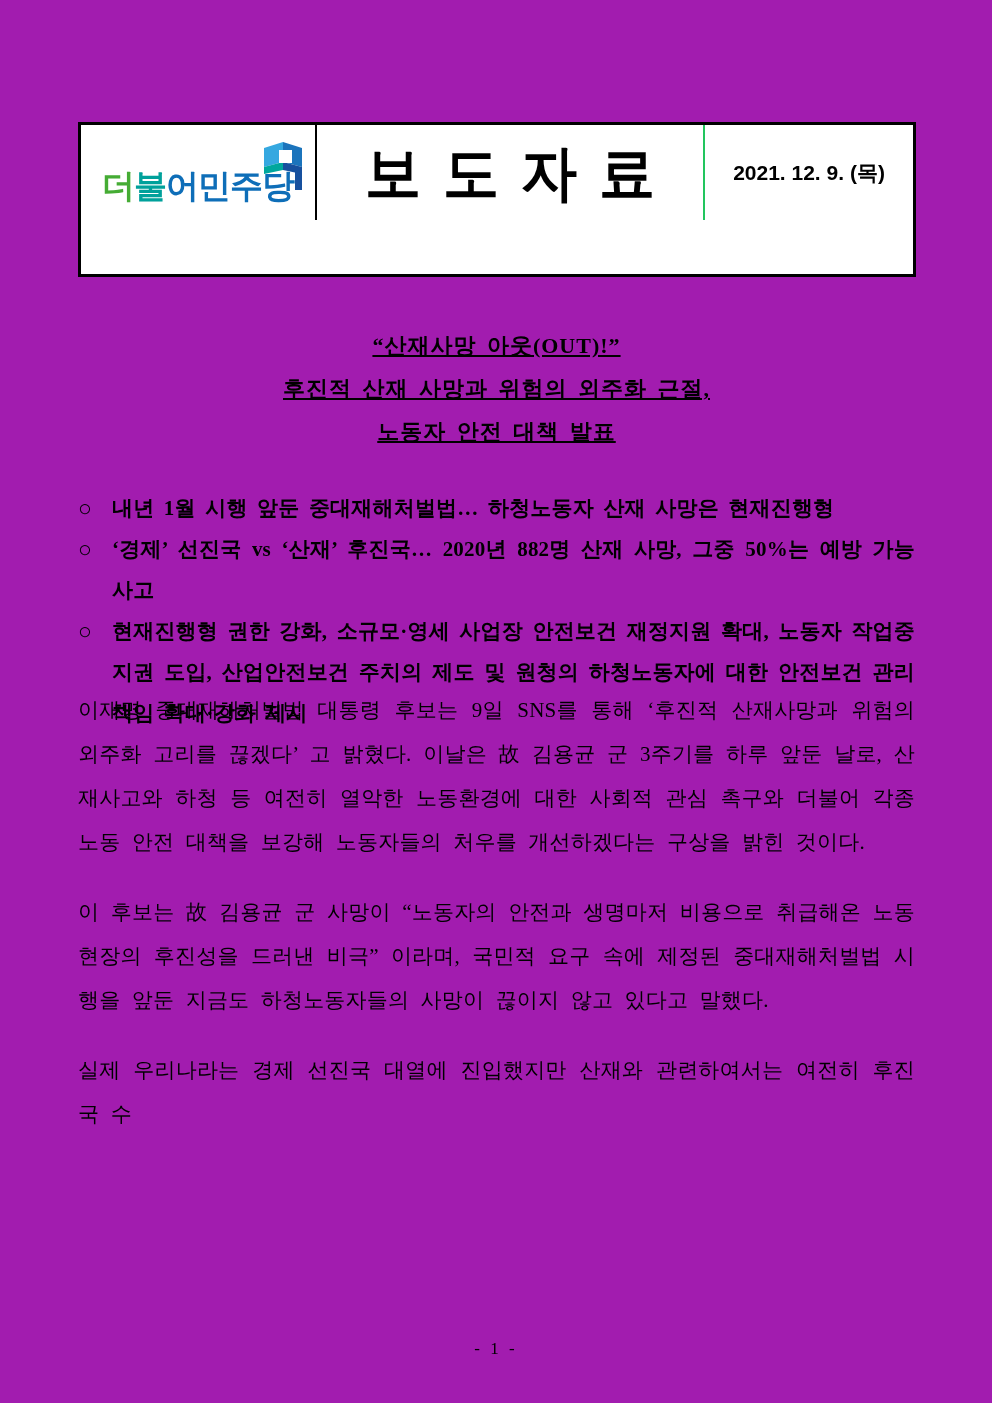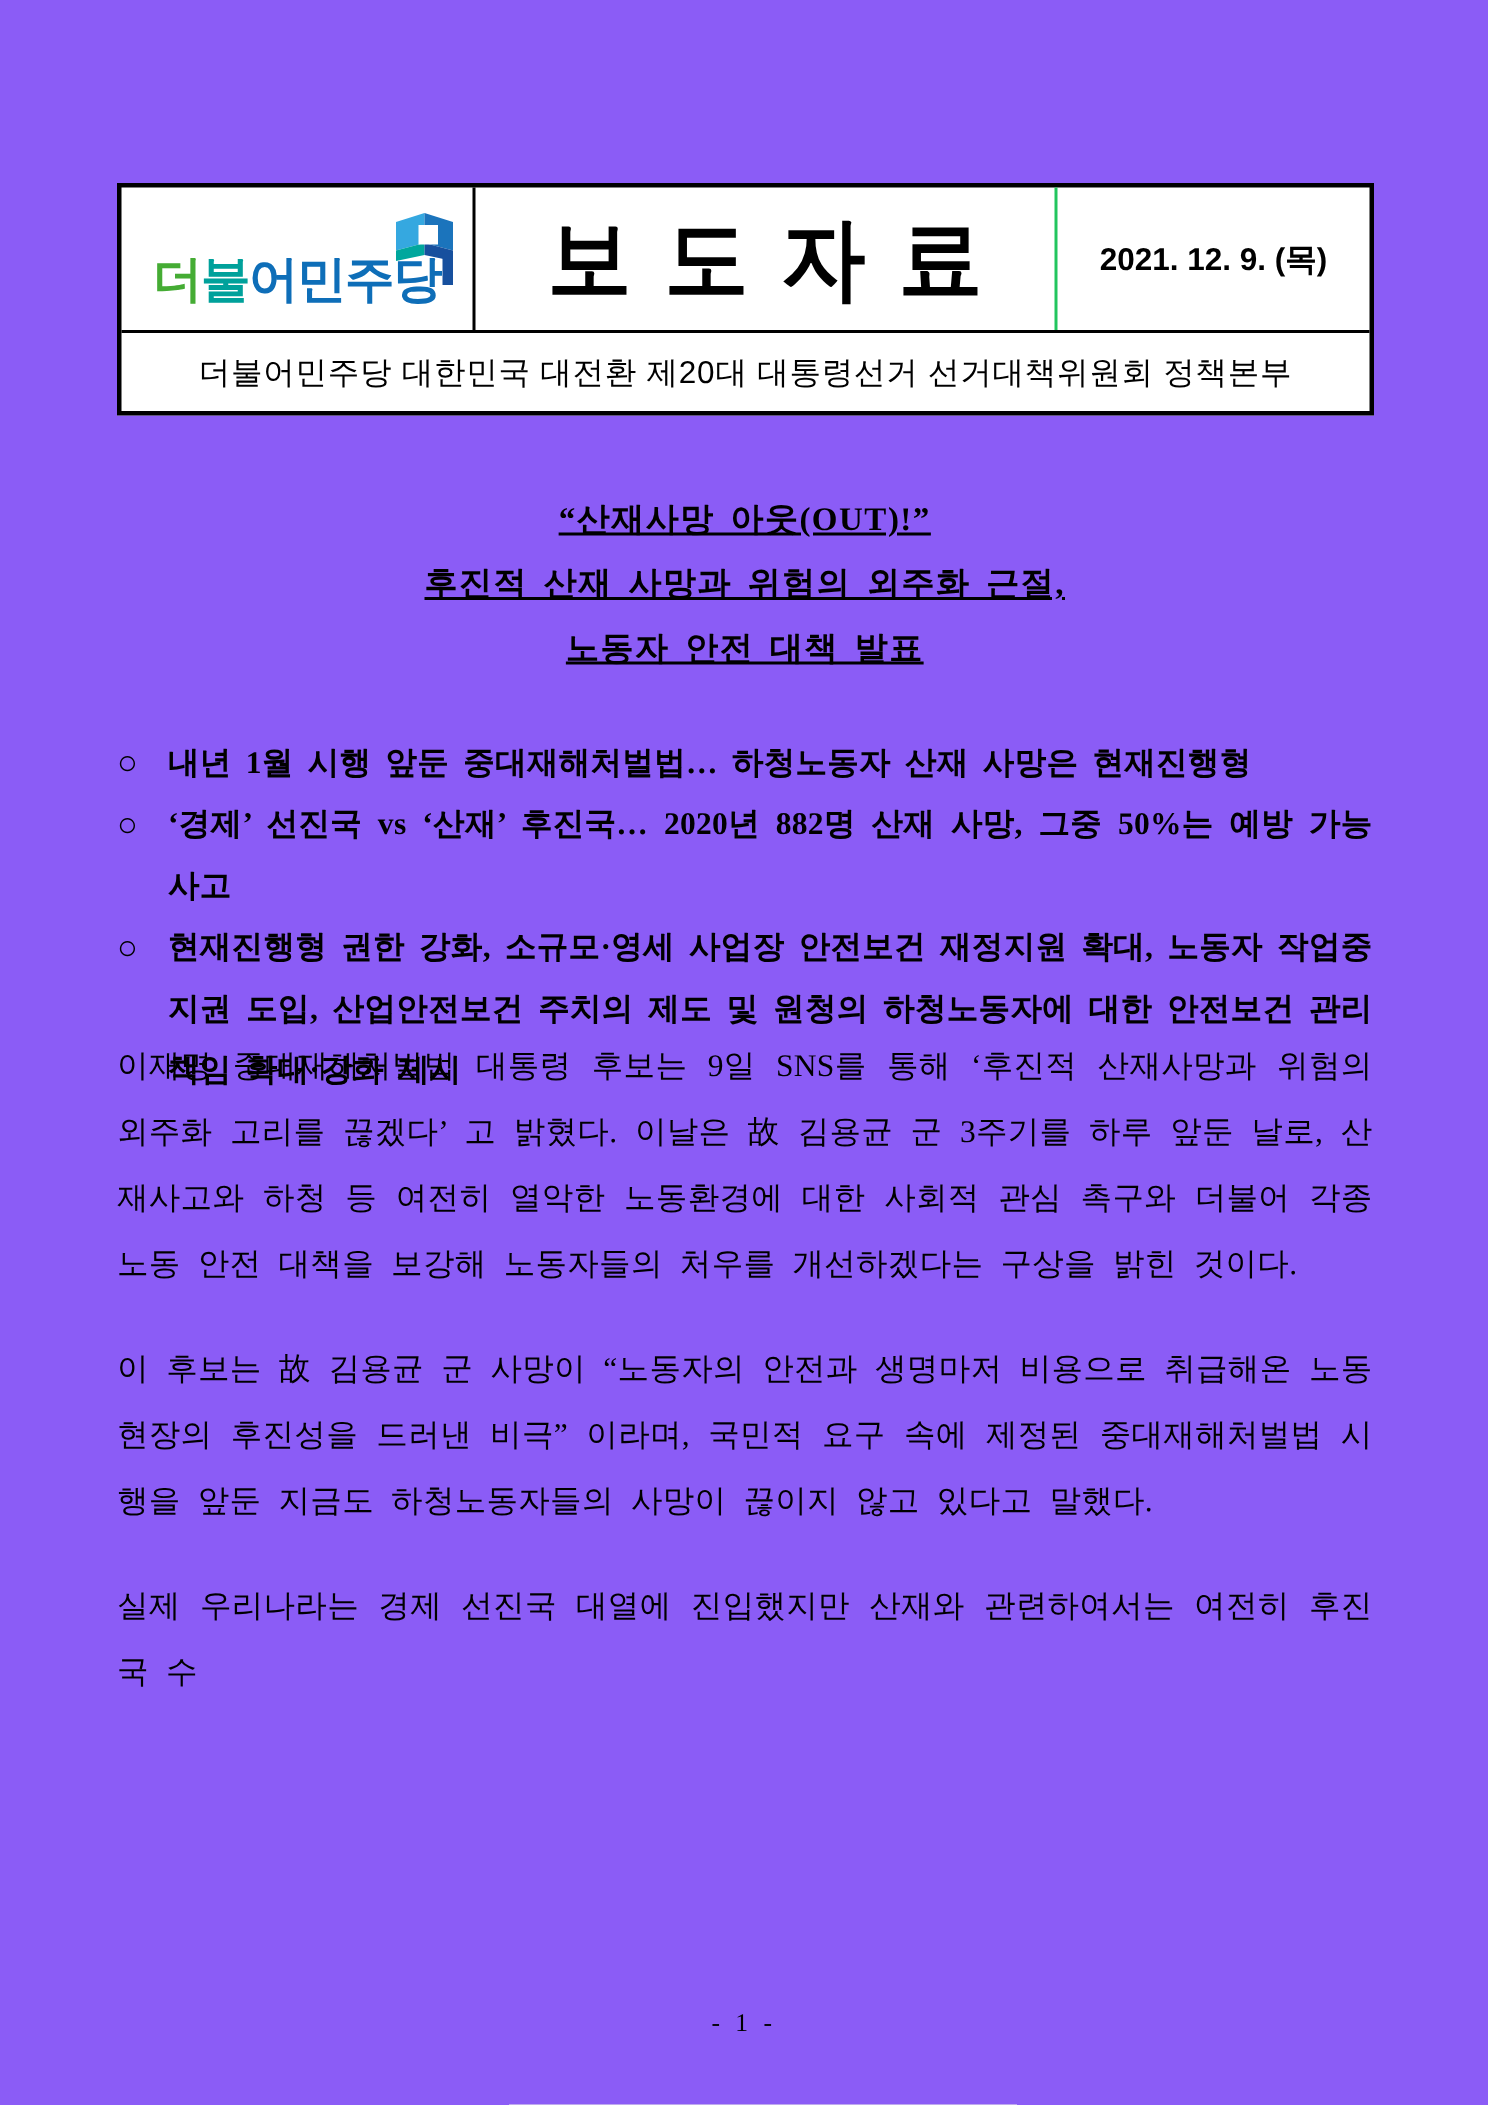--- a/index.html
+++ b/index.html
@@ -2,21 +2,21 @@
 <html lang="ko"><head>
 <meta charset="utf-8">
 <style>
   * { margin: 0; padding: 0; box-sizing: border-box; }
   html, body { background: #e8e8e8; }
   .page {
     position: relative;
     width: 992px;
     height: 1403px;
     margin: 0 auto;
-    background: #8b5cf6;
+    background: #a21caf;
     font-family: "Liberation Serif", "DejaVu Serif", serif;
     color: #000;
     overflow: hidden;
   }
 
   
   .header-table {
     position: absolute;
     left: 78px;
     top: 122px;
@@ -158,23 +158,20 @@
     </div>
 
     <div class="cell title-cell">
       <span class="press-title">보도자료</span>
     </div>
 
     <div class="cell date-cell">
       <span class="date-text">2021. 12. 9. (목)</span>
     </div>
 
-    <div class="subtitle-row">
-      <span class="subtitle-text">더불어민주당 대한민국 대전환 제20대 대통령선거 선거대책위원회 정책본부</span>
-    </div>
   </div>
 
   <div class="headline">
     <div class="headline-line">“산재사망 아웃(OUT)!”</div>
     <div class="headline-line">후진적 산재 사망과 위험의 외주화 근절,</div>
     <div class="headline-line">노동자 안전 대책 발표</div>
   </div>
 
   <div class="bullets">
     <div class="bullet">

